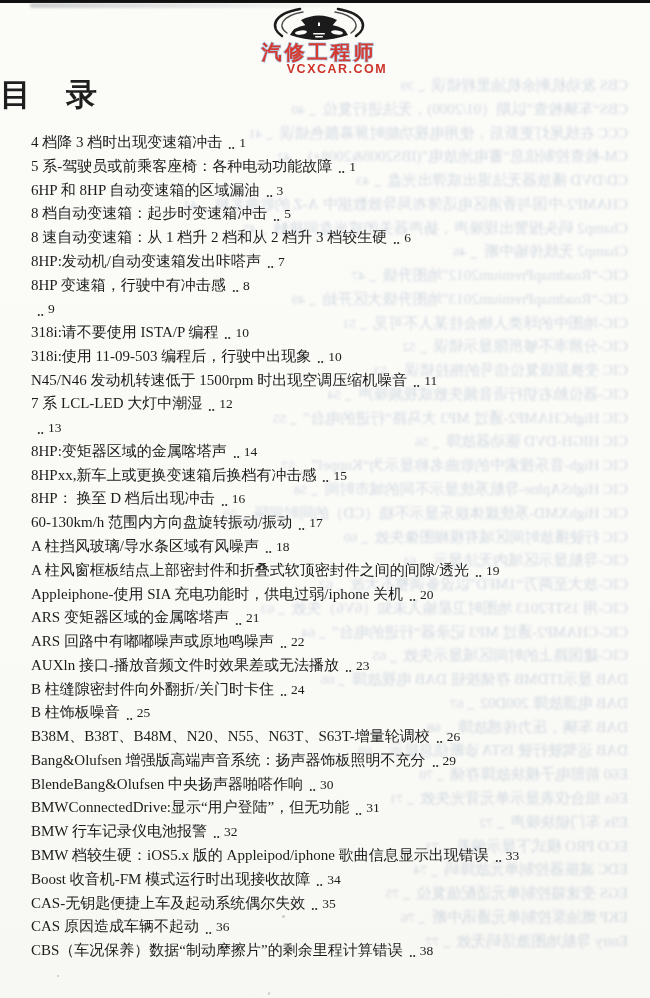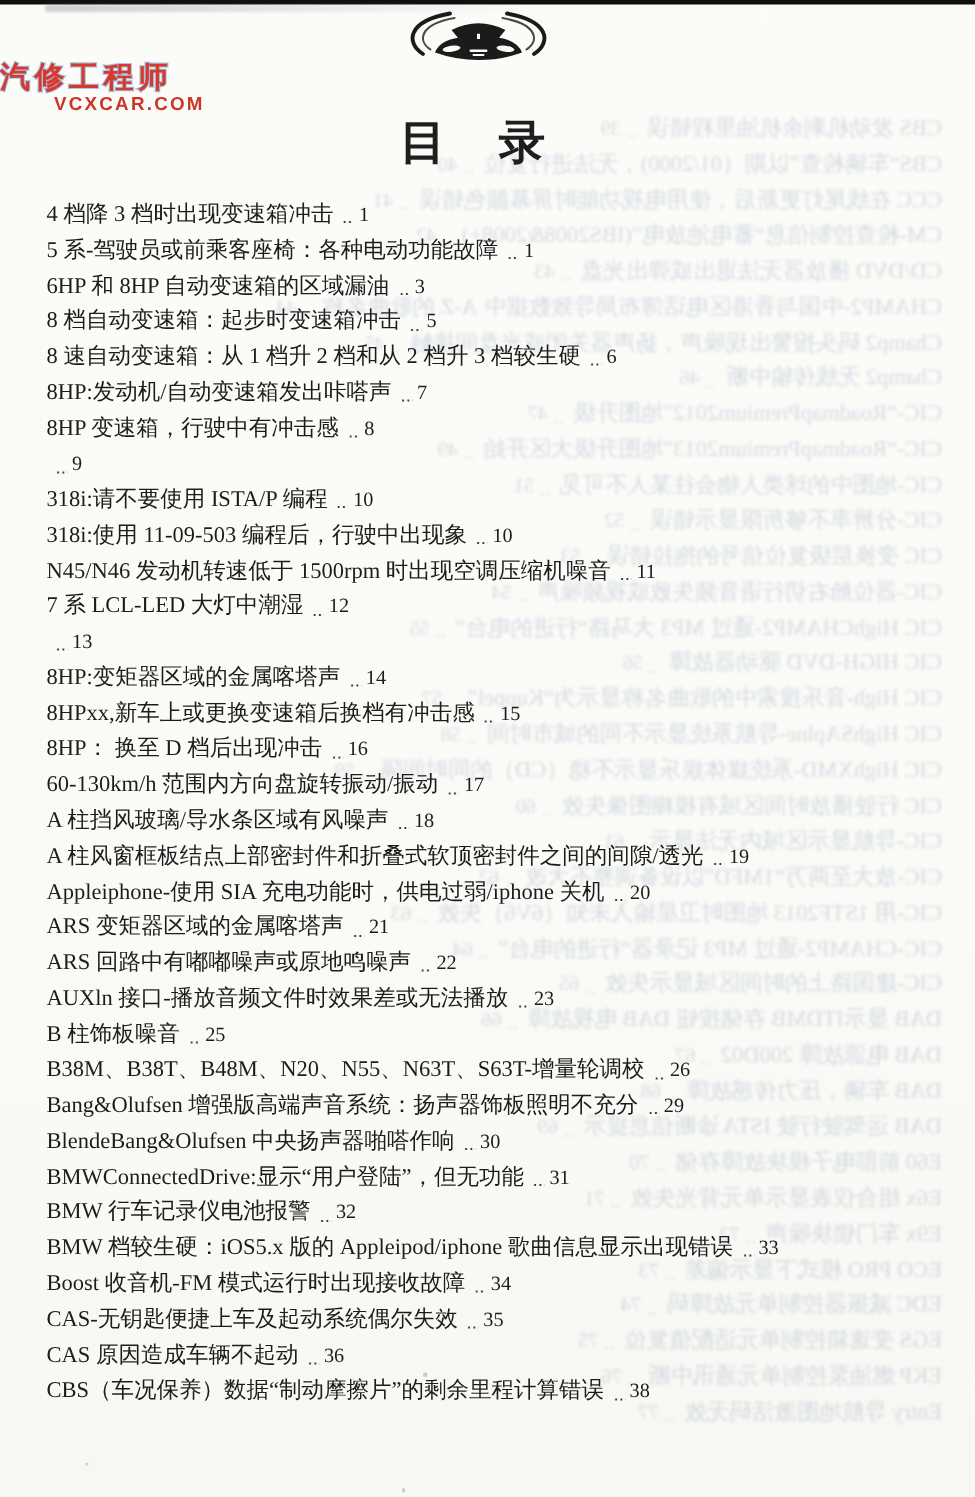--- a/index.html
+++ b/index.html
@@ -28,40 +28,40 @@
     color:#6c84a6;
     pointer-events:none;
   }
   .ghost .row{color:#6c84a6;}
   .ghost .leader{
     background-image:radial-gradient(circle,rgba(108,132,166,.95) .8px,rgba(0,0,0,0) .95px);
   }
   .ghost .pagenum{color:#6c84a6;}
   
   .logo{
-    position:absolute;top:4px;left:0;right:12px;text-align:left;line-height:1;
+    position:absolute;top:4px;left:0;right:12px;text-align:center;line-height:1;
   }
   .logo svg{display:block;margin:0 auto;}
   .brand{
     font-family:"Liberation Sans","DejaVu Sans",sans-serif;
     font-size:20px;font-weight:bold;letter-spacing:3px;
     color:#d63a2e;
     -webkit-text-stroke:1.4px #a6c6e6;
     paint-order:stroke fill;
     margin-top:-2px;
   }
   .brand-url{
     font-family:"Liberation Sans","DejaVu Sans",sans-serif;
     font-size:12.5px;font-weight:bold;letter-spacing:1.5px;
     color:#cd342a;margin-top:1px;margin-left:36px;
   }
   
   .title{
     position:absolute;top:74px;left:0;right:18px;margin:0;
-    text-align:center;
+    text-align:left;
     font-size:31px;font-weight:bold;color:#1e1e1e;letter-spacing:2px;
   }
   
   .toc{
     position:absolute;left:31px;right:23px;top:131px;
   }
   .row{
     display:flex;align-items:baseline;
     line-height:23.78px;height:23.78px;
     font-size:15px;color:#1c1c1c;white-space:nowrap;
@@ -411,20 +411,25 @@
         <span class="label">ARS 回路中有嘟嘟噪声或原地鸣噪声</span>
         <span class="leader"></span>
         <span class="pagenum">22</span>
       </div>
       <div class="row">
         <span class="label">AUXln 接口-播放音频文件时效果差或无法播放</span>
         <span class="leader"></span>
         <span class="pagenum">23</span>
       </div>
       <div class="row">
+        <span class="label">B 柱缝隙密封件向外翻折/关门时卡住</span>
+        <span class="leader"></span>
+        <span class="pagenum">24</span>
+      </div>
+      <div class="row">
         <span class="label">B 柱饰板噪音</span>
         <span class="leader"></span>
         <span class="pagenum">25</span>
       </div>
       <div class="row">
         <span class="label">B38M、B38T、B48M、N20、N55、N63T、S63T-增量轮调校</span>
         <span class="leader"></span>
         <span class="pagenum">26</span>
       </div>
       <div class="row">

